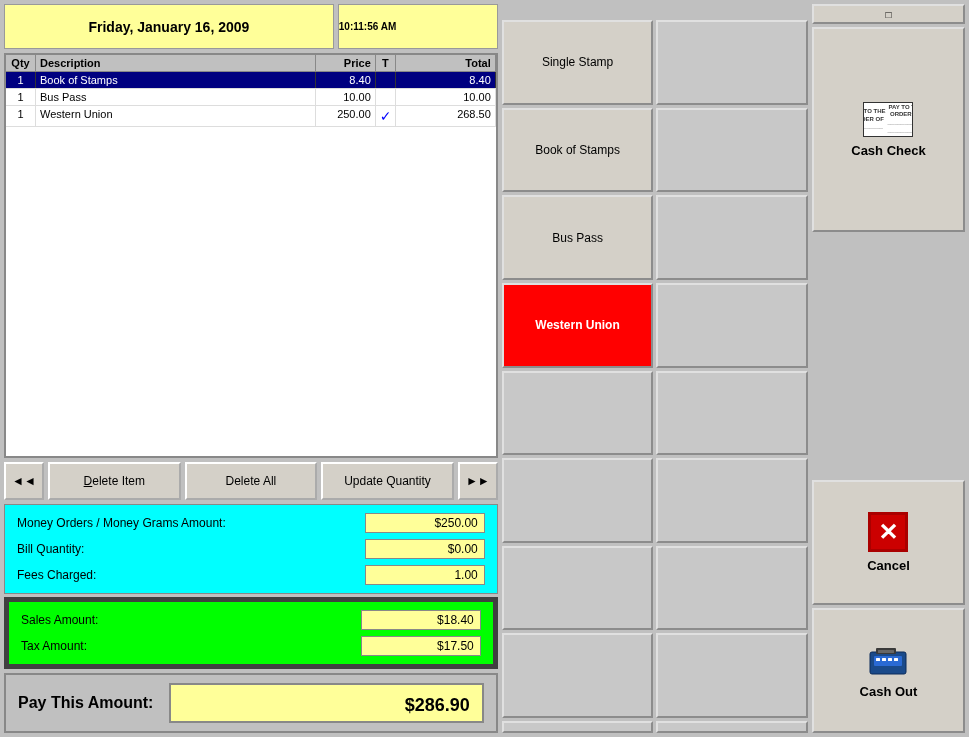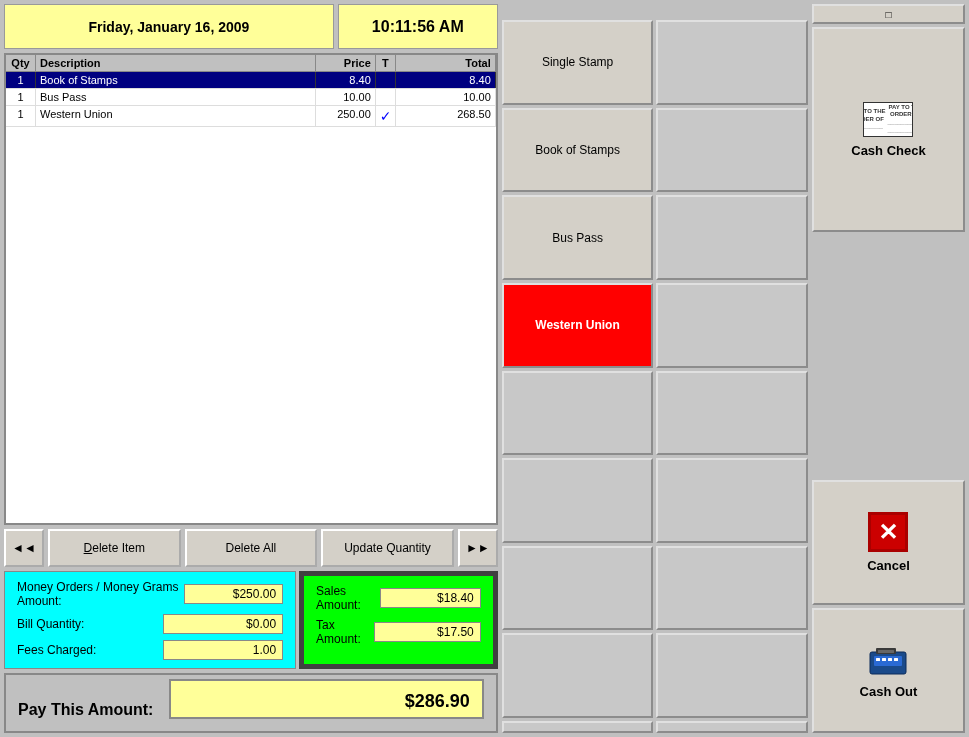--- a/index.html
+++ b/index.html
@@ -45,22 +45,22 @@
       justify-content: center;
       font-size: 14px;
       font-weight: bold;
     }
     .header-time {
       background: #ffff99;
       border: 1px solid #999;
       width: 160px;
       display: flex;
       align-items: center;
-      justify-content: center;
-      font-size: 16px;
+      justify-content: flex-start;
+      font-size: 10px;
       font-weight: bold;
     }
 
     
     .transaction-section {
       border: 2px solid #888;
       background: white;
       flex: 1;
       min-height: 280px;
     }
@@ -114,20 +114,21 @@
       align-items: center;
       justify-content: center;
     }
     .nav-arrow { width: 40px; }
     .nav-action { flex: 1; }
     .underline-char { text-decoration: underline; }
 
     
     .amounts-section {
       display: flex;
+      flex-direction: column;
       gap: 3px;
     }
     .cyan-box {
       background: #00ffff;
       border: 1px solid #888;
       padding: 8px 12px;
       display: flex;
       flex-direction: column;
       gap: 6px;
     }
@@ -155,21 +156,21 @@
       flex-direction: column;
       gap: 6px;
     }
 
     
     .pay-section {
       background: #c0c0c0;
       border: 2px solid #888;
       height: 60px;
       display: flex;
-      align-items: flex-end;
+      align-items: center;
       padding: 12px 12px;
       gap: 16px;
     }
     .pay-label {
       font-size: 16px;
       font-weight: bold;
     }
     .pay-value {
       background: #ffff99;
       border: 2px solid #888;

